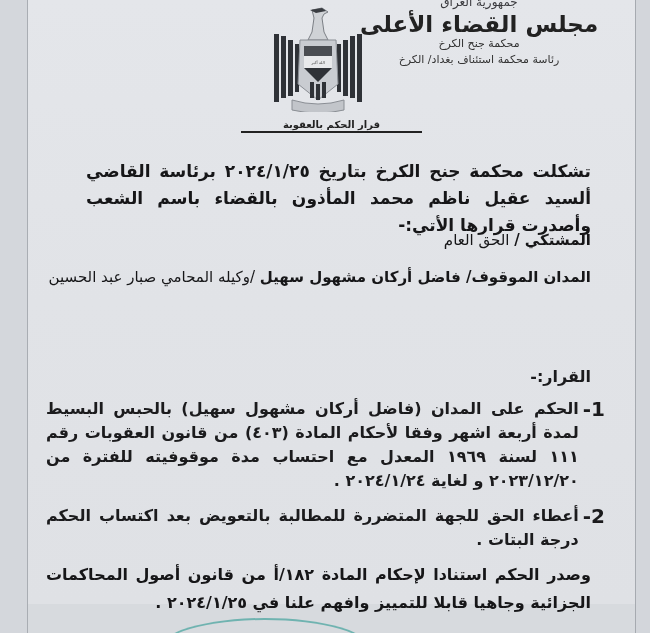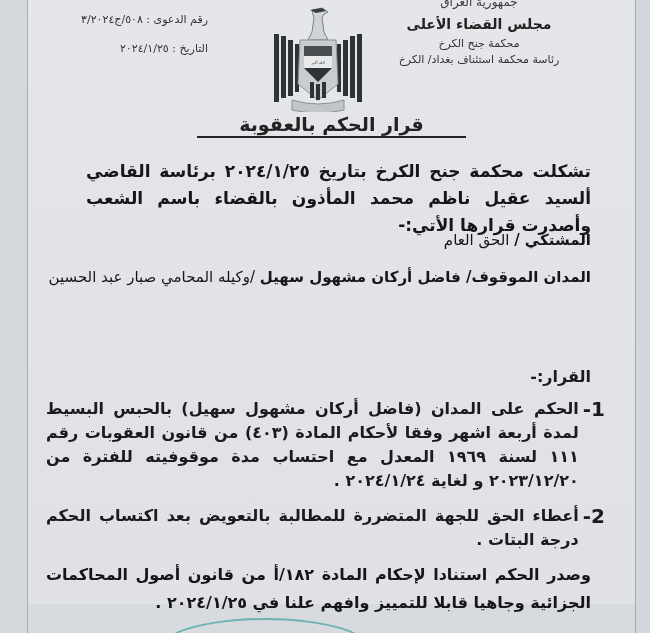--- a/index.html
+++ b/index.html
@@ -38,21 +38,21 @@
 
   
   .hdr-right {
     position: absolute;
     right: 36px; top: -6px;
     width: 240px;
     text-align: center;
     direction: rtl;
   }
   .hdr-country { font-size: 12px; color: #3a3a3e; line-height: 16px; }
-  .hdr-council { font-size: 14px; font-weight: bold; color: #222; line-height: 24px; margin-top: 2px;}
+  .hdr-council { font-size: 23px; font-weight: bold; color: #222; line-height: 24px; margin-top: 2px;}
   .hdr-sub { font-size: 11px; color: #333; line-height: 16px; }
 
   
   .hdr-left {
     position: absolute;
     left: 20px; top: 12px;
     width: 160px;
     direction: rtl;
     text-align: right;
     font-size: 11px;
@@ -69,21 +69,21 @@
   }
 
   .title {
     position: absolute;
     left: 0; right: 0;
     top: 113px;
     text-align: center;
   }
   .title span {
     display: inline-block;
-    font-size: 19px;
+    font-size: 10px;
     font-weight: bold;
     color: #222;
     border-bottom: 2px solid #222;
     padding: 0 42px 1px 42px;
     direction: rtl;
   }
 
   .body-text {
     position: absolute;
     right: 44px;
@@ -160,30 +160,20 @@
 
 <div class="page">
 
   <div class="hdr-right">
     <div class="hdr-country">جمهورية العراق</div>
     <div class="hdr-council">مجلس القضاء الأعلى</div>
     <div class="hdr-sub">محكمة جنح الكرخ</div>
     <div class="hdr-sub">رئاسة محكمة استئناف بغداد/ الكرخ</div>
   </div>
 
-  <div class="hdr-left">
-    <div class="row">
-      <span>رقم الدعوى :</span>
-      <span>٥٠٨/ج٣/٢٠٢٤</span>
-    </div>
-    <div class="row">
-      <span>التاريخ :</span>
-      <span>٢٠٢٤/١/٢٥</span>
-    </div>
-  </div>
 
   <div class="emblem">
     <svg width="104" height="108" viewBox="0 0 104 108">
 
       <path d="M46 6 L56 4 L62 8 L58 10 L56 14 L58 28 L62 36 L42 36 L46 28 L48 14 Z" fill="#cfd2d6" stroke="#7b7f85" stroke-width="1"></path>
       <path d="M44 6 L56 4 L60 7 L50 9 Z" fill="#3a3d42"></path>
 
       <rect x="8" y="30" width="5" height="68" fill="#2f3237"></rect>
       <rect x="15" y="32" width="5" height="62" fill="#2f3237"></rect>
       <rect x="22" y="36" width="5" height="56" fill="#2f3237"></rect>

